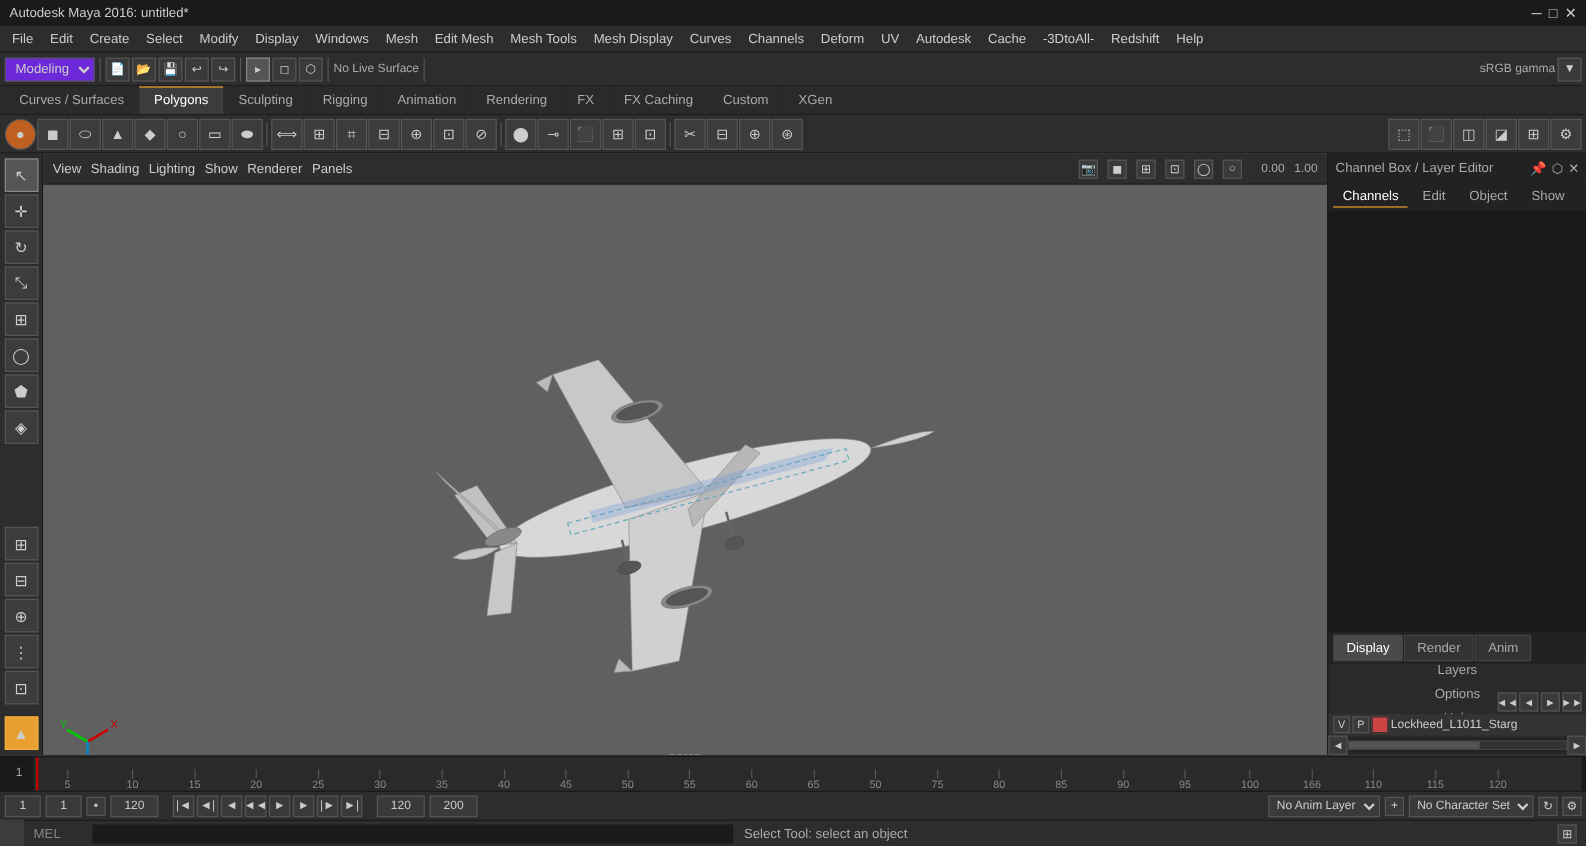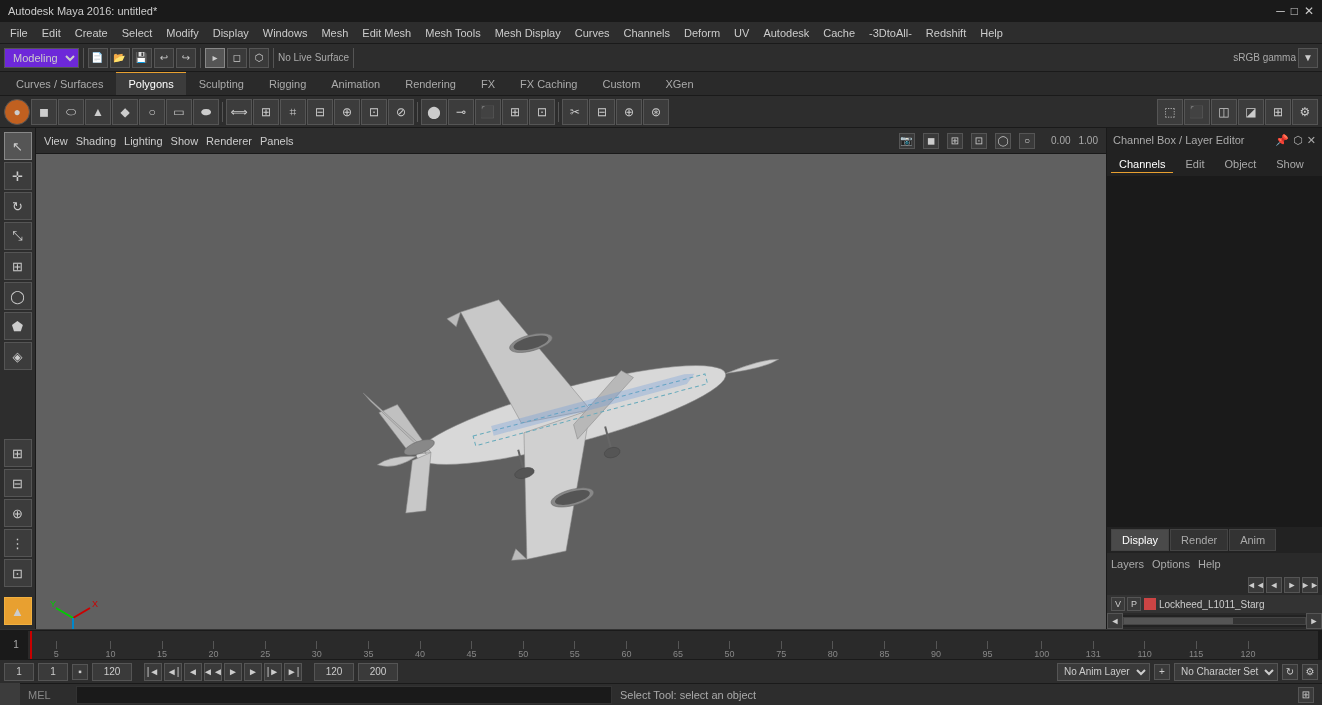--- a/index.html
+++ b/index.html
@@ -52,21 +52,21 @@
     #right-panel { width: 200px; background: #2a2a2a; border-left: 1px solid #1a1a1a; display: flex; flex-direction: column; }
     #right-panel-header { height: 24px; background: #222; display: flex; align-items: center; justify-content: space-between; padding: 0 6px; font-size: 11px; color: #aaa; }
     #channels-tabs { height: 24px; display: flex; align-items: center; padding: 0 4px; gap: 4px; background: #222; }
     .ch-tab { padding: 2px 8px; cursor: pointer; font-size: 11px; color: #aaa; }
     .ch-tab.active { color: #fff; border-bottom: 1px solid #e8a030; }
 
     
     #dra-tabs { height: 26px; background: #222; display: flex; align-items: center; padding: 0 4px; gap: 1px; }
     .dra-tab { padding: 4px 10px; cursor: pointer; font-size: 11px; color: #aaa; background: #333; border: 1px solid #444; }
     .dra-tab.active { background: #4a4a4a; color: #fff; }
-    #layers-menu { height: 22px; display: flex; align-items: center; gap: 8px; padding: 0 4px; }
+    #layers-menu { height: 22px; display: flex; align-items: center; gap: 8px; padding: 0 4px; flex-direction: column; }
     .layers-menu-item { font-size: 11px; color: #aaa; cursor: pointer; }
     #layers-nav { height: 20px; display: flex; align-items: center; justify-content: flex-end; padding: 0 4px; gap: 2px; }
     .nav-btn { width: 16px; height: 16px; background: #3a3a3a; border: 1px solid #555; color: #ccc; font-size: 9px; cursor: pointer; display: flex; align-items: center; justify-content: center; }
 
     #layer-row { display: flex; align-items: center; gap: 2px; padding: 2px 4px; background: #333; }
     .layer-v { width: 14px; height: 14px; border: 1px solid #555; background: #3a3a3a; display: flex; align-items: center; justify-content: center; font-size: 9px; cursor: pointer; color: #ccc; }
     .layer-color { width: 14px; height: 14px; border: 1px solid #333; }
     .layer-name { font-size: 10px; color: #ccc; flex: 1; overflow: hidden; text-overflow: ellipsis; white-space: nowrap; }
 
     
@@ -388,21 +388,21 @@
     <div class="tick" style="left:42%"><div class="tick-line"></div><span>55</span></div>
     <div class="tick" style="left:46%"><div class="tick-line"></div><span>60</span></div>
     <div class="tick" style="left:50%"><div class="tick-line"></div><span>65</span></div>
     <div class="tick" style="left:54%"><div class="tick-line"></div><span>50</span></div>
     <div class="tick" style="left:58%"><div class="tick-line"></div><span>75</span></div>
     <div class="tick" style="left:62%"><div class="tick-line"></div><span>80</span></div>
     <div class="tick" style="left:66%"><div class="tick-line"></div><span>85</span></div>
     <div class="tick" style="left:70%"><div class="tick-line"></div><span>90</span></div>
     <div class="tick" style="left:74%"><div class="tick-line"></div><span>95</span></div>
     <div class="tick" style="left:78%"><div class="tick-line"></div><span>100</span></div>
-    <div class="tick" style="left:82%"><div class="tick-line"></div><span>131</span></div>
+    <div class="tick" style="left:82%"><div class="tick-line"></div><span>166</span></div>
     <div class="tick" style="left:86%"><div class="tick-line"></div><span>110</span></div>
     <div class="tick" style="left:90%"><div class="tick-line"></div><span>115</span></div>
     <div class="tick" style="left:94%"><div class="tick-line"></div><span>120</span></div>
   </div>
 </div>
 
 <div id="bottom-controls">
   <input class="bc-input" value="1" style="">
   <input class="bc-input" value="1" style="">
   <div class="tb-btn" style="width:16px;height:16px;">▪</div>

